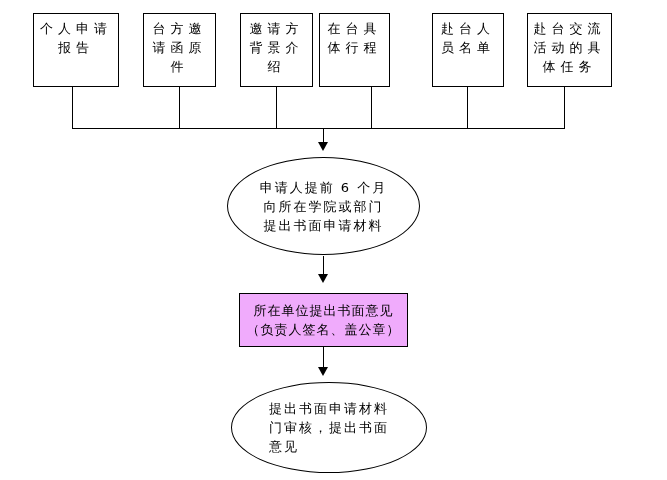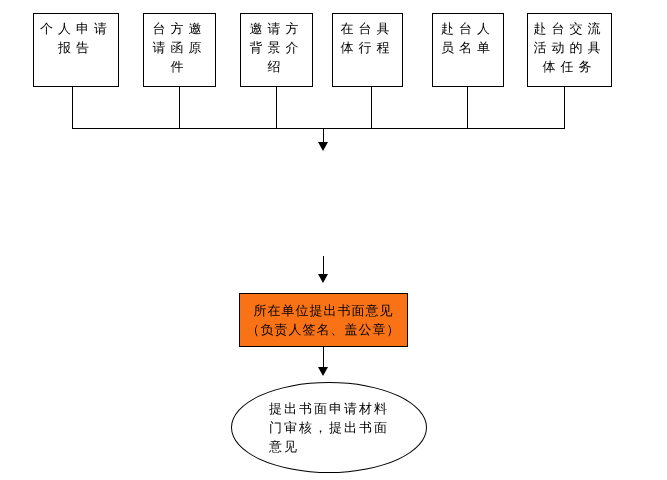--- a/index.html
+++ b/index.html
@@ -62,21 +62,21 @@
     box-sizing: border-box;
     background: #ffffff;
     display: flex;
     align-items: center;
     justify-content: center;
   }
   .rect {
     position: absolute;
     border: 1px solid #000000;
     box-sizing: border-box;
-    background: #f97316;
+    background: #f0abfc;
     display: flex;
     align-items: center;
     justify-content: center;
   }
   .shape-label {
     white-space: pre;
     font-size: 13px;
     line-height: 19px;
     letter-spacing: 2px;
     text-align: center;
@@ -104,21 +104,21 @@
   <div class="box" style="left:240px;width:73px">
     <div class="box-label">邀请方
 背景介
 绍</div>
   </div>
   <div class="box" style="left:143px;width:73px">
     <div class="box-label">台方邀
 请函原
 件</div>
   </div>
-  <div class="box" style="left:332px;width:71px">
+  <div class="box" style="left:319px;width:71px">
     <div class="box-label">在台具
 体行程</div>
   </div>
   <div class="box" style="left:527px;width:85px">
     <div class="box-label">赴台交流
 活动的具
 体任务</div>
   </div>
   <div class="box" style="left:432px;width:72px">
     <div class="box-label">赴台人
@@ -130,20 +130,25 @@
   <div class="vline" style="left:276px;top:87px;height:41px"></div>
   <div class="vline" style="left:371px;top:87px;height:41px"></div>
   <div class="vline" style="left:467px;top:87px;height:41px"></div>
   <div class="vline" style="left:564px;top:87px;height:41px"></div>
 
   <div class="hline" style="left:72px;top:128px;width:493px"></div>
 
   <div class="vline" style="left:323px;top:128px;height:15px"></div>
   <div class="arrowhead" style="left:318px;top:142px"></div>
 
+  <div class="ellipse" style="left:227px;top:157px;width:193px;height:98px">
+    <div class="shape-label">申请人提前 6 个月
+向所在学院或部门
+提出书面申请材料</div>
+  </div>
 
   <div class="vline" style="left:323px;top:256px;height:19px"></div>
   <div class="arrowhead" style="left:318px;top:274px"></div>
 
   <div class="rect" style="left:239px;top:293px;width:169px;height:54px">
     <div class="shape-label">所在单位提出书面意见
 （负责人签名、盖公章）</div>
   </div>
 
   <div class="vline" style="left:323px;top:347px;height:21px"></div>

